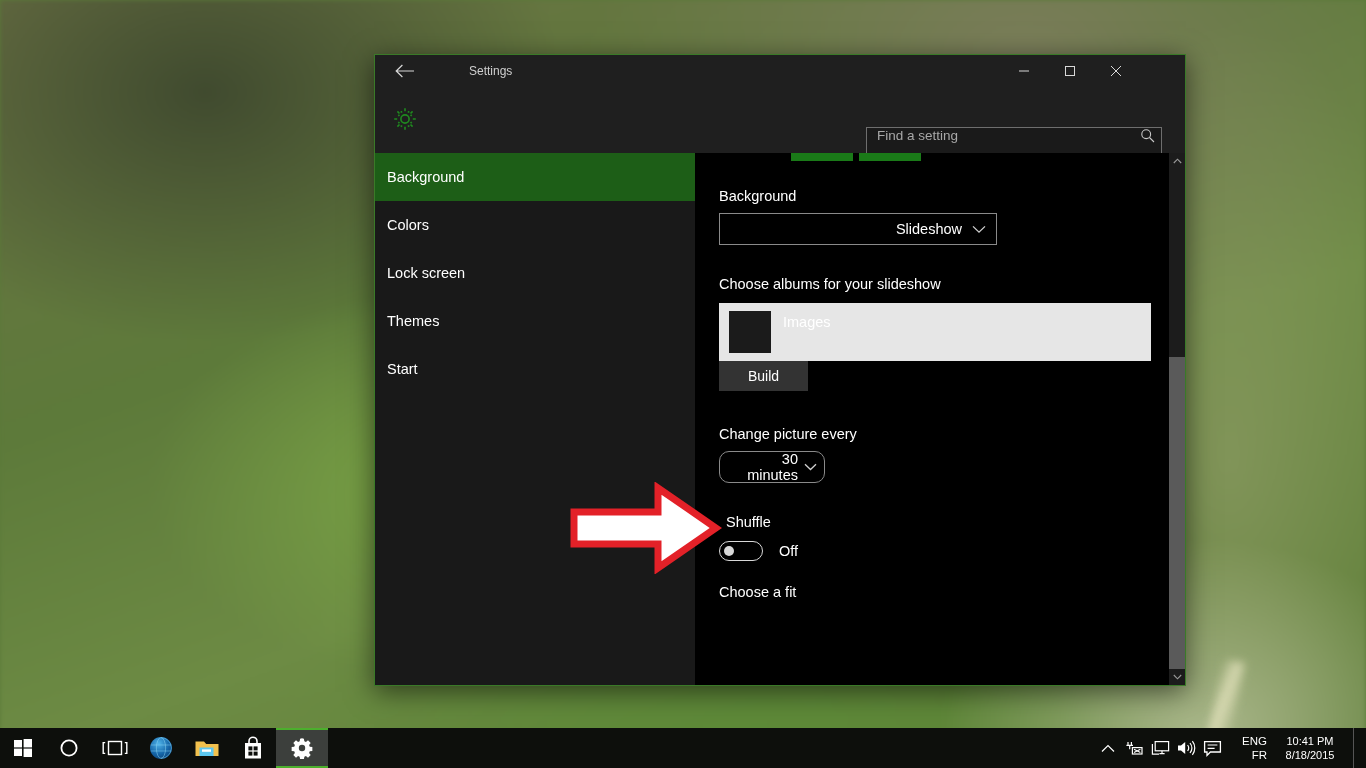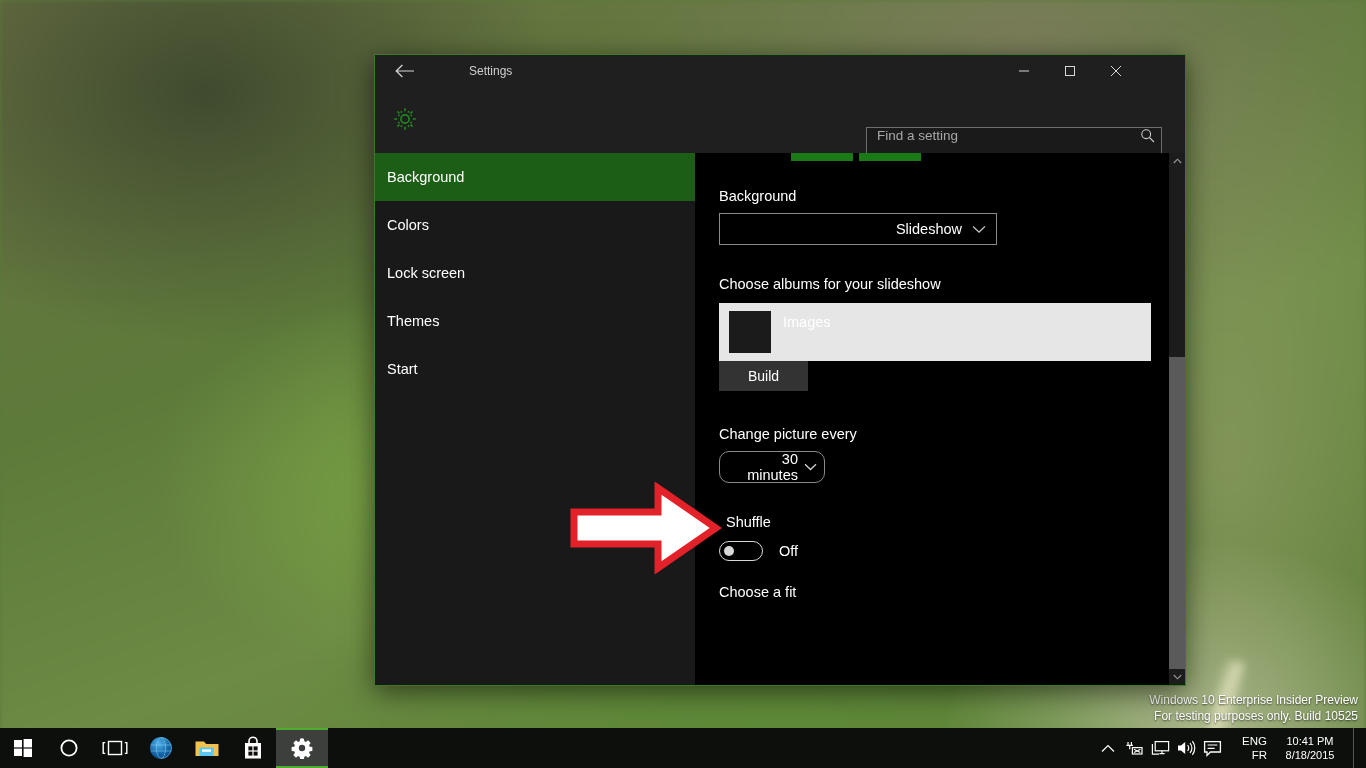--- a/index.html
+++ b/index.html
@@ -412,24 +412,20 @@
   }
 </style>
 </head>
 <body>
 
 <div id="screen">
 
   <div id="wallpaper"></div>
   <div id="wallpaper-stalk"></div>
 
-  <div id="watermark">
-    <div>Windows 10 Enterprise Insider Preview</div>
-    <div>For testing purposes only. Build 10525</div>
-  </div>
 
   <div id="settings-window">
 
     <div id="titlebar">
       <div id="back-button">
         <svg width="20" height="14" viewBox="0 0 20 14">
           <path d="M7.4 1 L1.2 7 L7.4 13 M1.4 7 L19 7" fill="none" stroke="#d8d8d8" stroke-width="1.2"></path>
         </svg>
       </div>
       <div id="window-title">Settings</div>

